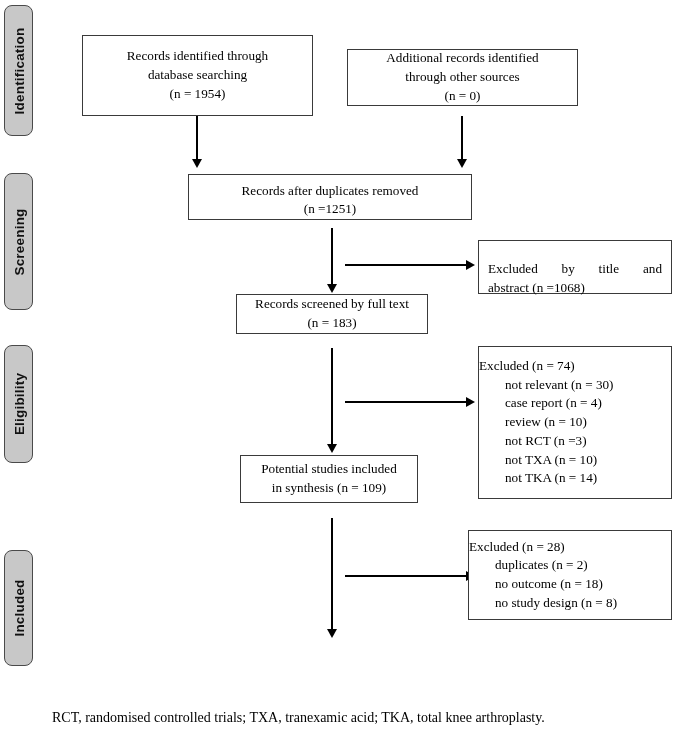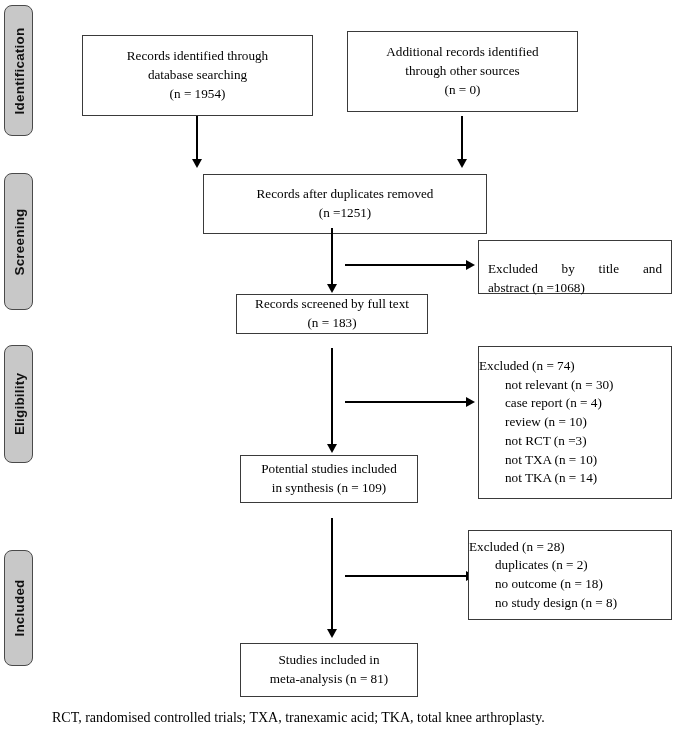--- a/index.html
+++ b/index.html
@@ -139,33 +139,33 @@
   <div class="stage-bar" style="top:550px; height:116px;">
     <span class="stage-label">Included</span>
   </div>
 
   <div class="box center" style="left:82px; top:35px; width:231px; height:81px;">
     <span class="line">Records identified through</span>
     <span class="line">database searching</span>
     <span class="line">(n = 1954)</span>
   </div>
 
-  <div class="box center" style="left:347px; top:31px; width:231px; height:81px;">
+  <div class="box center" style="left:347px; top:49px; width:231px; height:57px;">
     <span class="line">Additional records identified</span>
     <span class="line">through other sources</span>
     <span class="line">(n = 0)</span>
   </div>
 
   <div class="vline" style="left:196px; top:116px; height:45px;"></div>
   <div class="arrow-down" style="left:191.5px; top:159px;"></div>
 
   <div class="vline" style="left:461px; top:116px; height:45px;"></div>
   <div class="arrow-down" style="left:456.5px; top:159px;"></div>
 
-  <div class="box center" style="left:203px; top:174px; width:284px; height:60px;">
+  <div class="box center" style="left:188px; top:174px; width:284px; height:46px;justify-content:flex-end;">
     <span class="line">Records after duplicates removed</span>
     <span class="line">(n =1251)</span>
   </div>
 
   <div class="vline" style="left:331px; top:228px; height:58px;"></div>
   <div class="arrow-down" style="left:326.5px; top:284px;"></div>
 
   <div class="hline" style="left:345px; top:264px; width:122px;"></div>
   <div class="arrow-right" style="left:466px; top:259.5px;"></div>
 
@@ -206,20 +206,16 @@
   <div class="hline" style="left:345px; top:575px; width:122px;"></div>
   <div class="arrow-right" style="left:466px; top:570.5px;"></div>
 
   <div class="box left" style="left:468px; top:530px; width:204px; height:90px;">
     <span class="line">Excluded (n = 28)</span>
     <span class="line indent1">duplicates (n = 2)</span>
     <span class="line indent1">no outcome (n = 18)</span>
     <span class="line indent1">no study design (n = 8)</span>
   </div>
 
-  <div class="box center" style="left:240px; top:643px; width:178px; height:54px;">
-    <span class="line">Studies included in</span>
-    <span class="line">meta-analysis (n = 81)</span>
-  </div>
 
   <div id="footnote">RCT, randomised controlled trials; TXA, tranexamic acid; TKA, total knee arthroplasty.</div>
 
 </div>
 
 </body></html>

